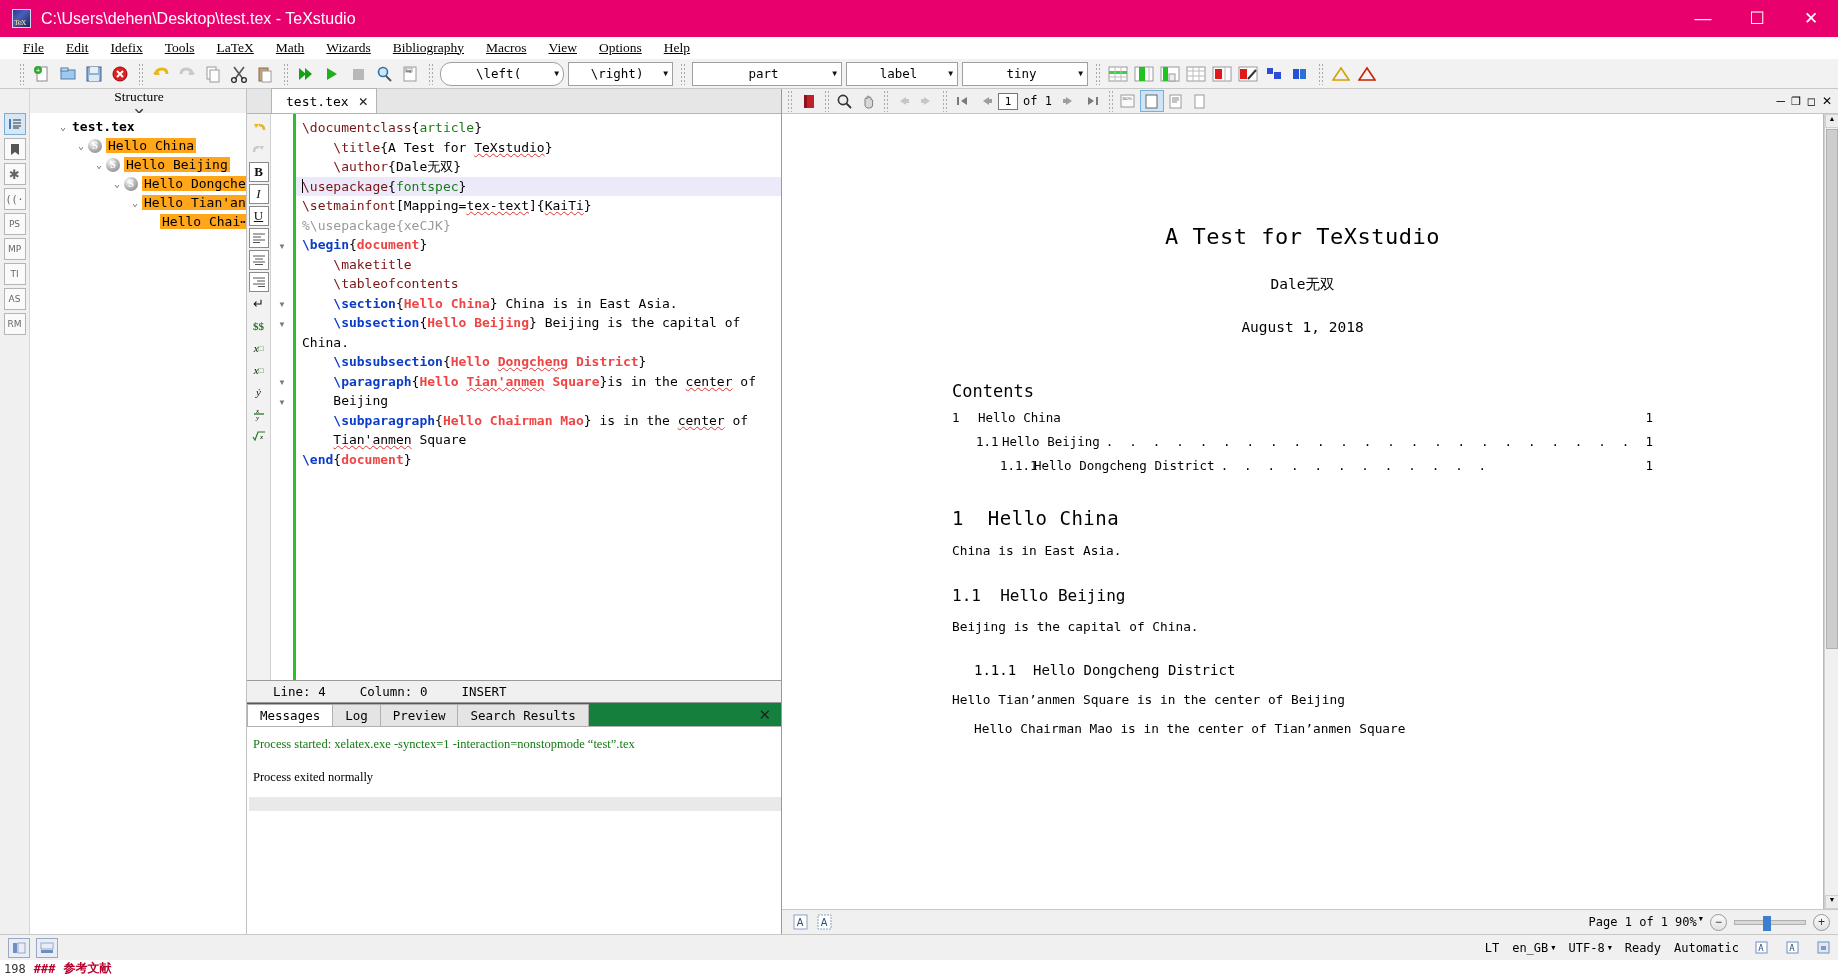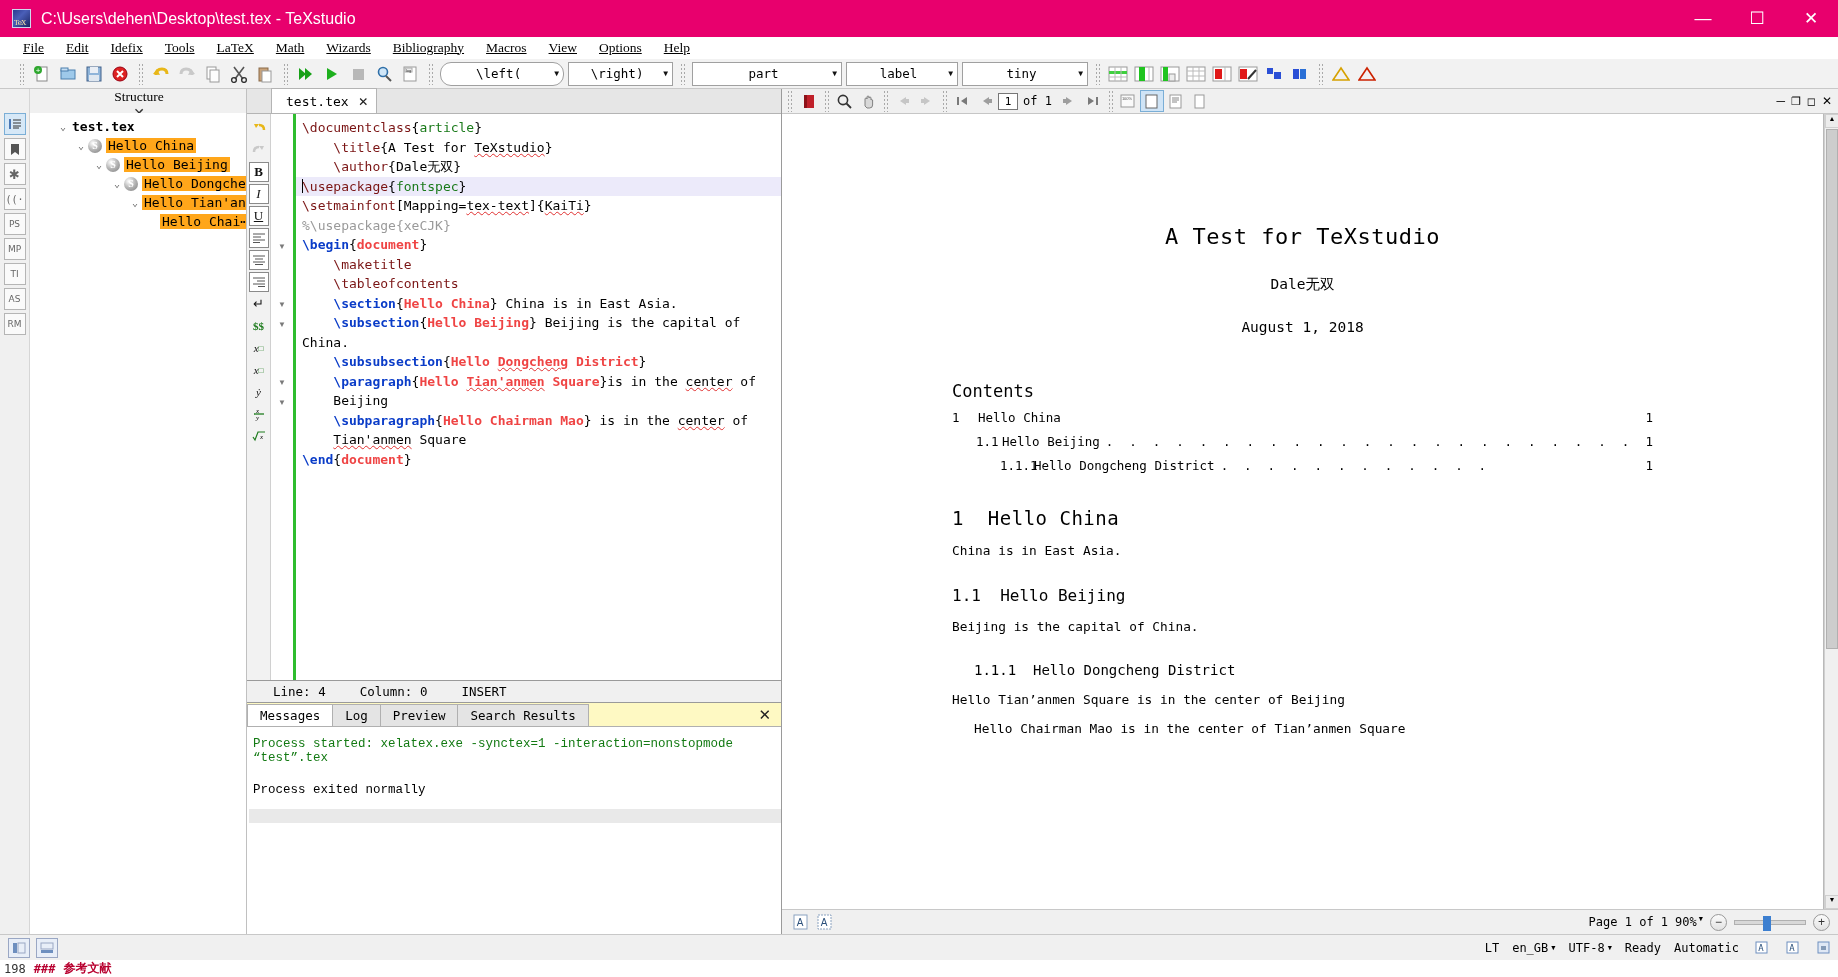--- a/index.html
+++ b/index.html
@@ -150,28 +150,28 @@
 
   .ed-status {
     height:22px; background:#f0f0f0; border-top:1px solid #9a9a9a;
     display:flex; align-items:center; gap:34px; padding-left:26px;
     font-family:"DejaVu Sans Mono", monospace; font-size:12.5px; color:#000;
   }
 
   
   .msg-panel { height:232px; background:#fff; display:flex; flex-direction:column;
      border-top:1px solid #9a9a9a; }
-  .msg-tabs { height:24px; background:#fef9c3; display:flex; align-items:flex-end;
+  .msg-tabs { height:24px; background:#15803d; display:flex; align-items:flex-end;
      position:relative; border-bottom:1px solid #b0b0b0; }
   .mtab { height:22px; padding:0 12px; display:flex; align-items:center;
      font-family:"DejaVu Sans Mono", monospace; font-size:12.5px;
      border:1px solid #b0b0b0; border-bottom:none; background:#e4e4e4; margin-right:-1px;}
   .mtab.sel { background:#fff; }
   .msg-close { position:absolute; right:10px; top:3px; font-size:15px; color:#222; }
-  .msg-body { flex:1; padding:8px 0 0 2px; font-family:Liberation Mono, monospace;
+  .msg-body { flex:1; padding:8px 0 0 2px; font-family:Liberation Serif, serif;
      font-size:12.5px; background:#fff; }
   .msg-line { padding:2px 4px; }
   .msg-line.g { color:#137a13; }
   .msg-sep { height:14px; background:#e9e9e9; margin-top:10px; }
 
   
   .pdf-col { flex:1; display:flex; flex-direction:column; background:#f0f0f0; min-width:0;}
   .pdf-toolbar { height:25px; background:#f0f0f0; display:flex; align-items:center;
      border-bottom:1px solid #c6c6c6; position:relative; }
   .pdf-btn { width:24px; height:22px; display:flex; align-items:center; justify-content:center; }

